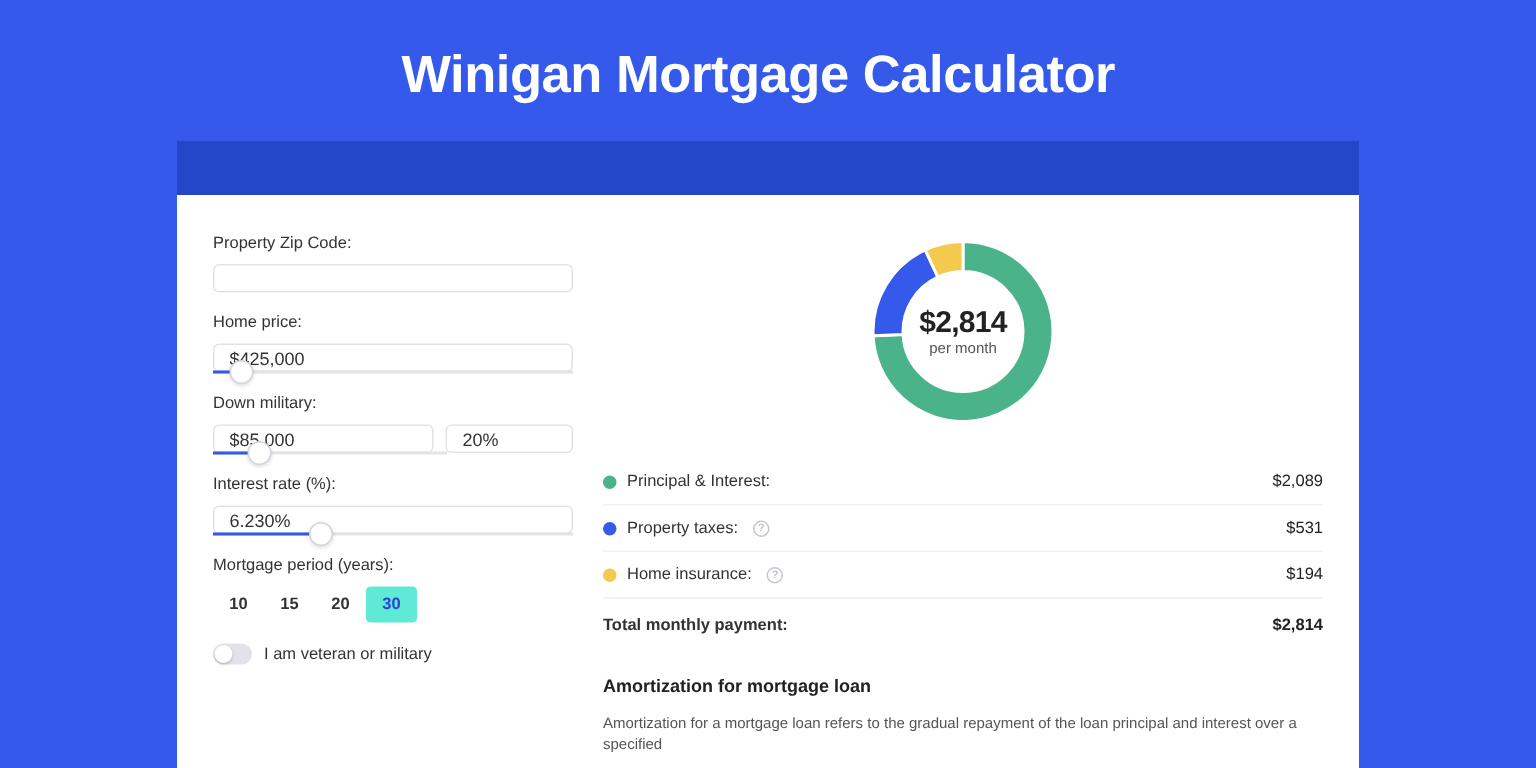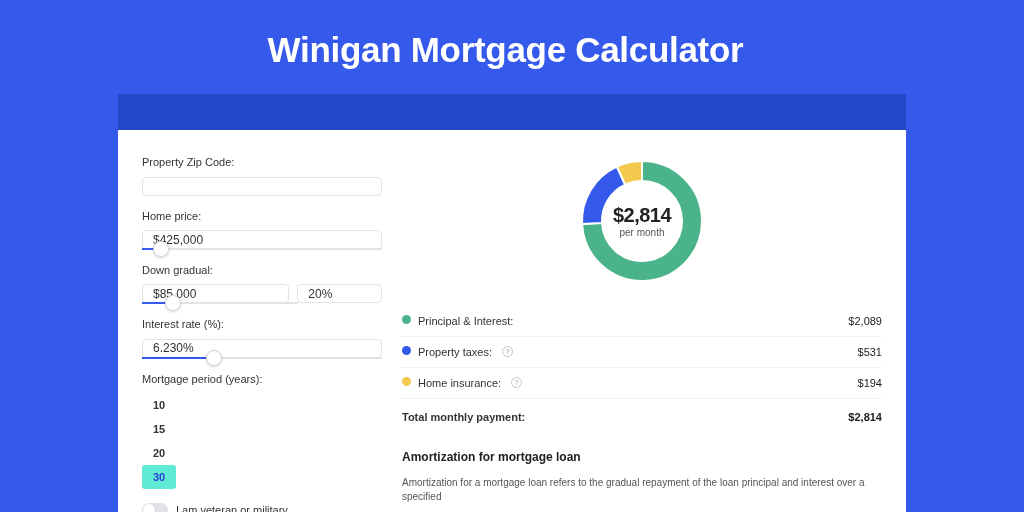--- a/index.html
+++ b/index.html
@@ -12,35 +12,35 @@
   .right { flex: 1; }
   .label { font-size: 11px; color: #333; margin-bottom: 8px; }
   .input { width: 100%; height: 19px; border: 1px solid #e1e3e8; border-radius: 4px; padding: 0 10px; font-size: 12px; color: #333; background: #fff; }
   .row { margin-bottom: 14px; position: relative; }
   .slider-track { position: relative; height: 2px; background: #e1e3e8; margin-top: -1px; }
   .slider-fill { position: absolute; left: 0; top: 0; height: 2px; background: #3459eb; }
   .slider-thumb { position: absolute; top: -7px; width: 16px; height: 16px; background: #fff; border: 1px solid #d2d5dd; border-radius: 50%; box-shadow: 0 1px 3px rgba(0,0,0,0.15); cursor: pointer; }
   .two-col { display: flex; gap: 8px; }
   .two-col .input:first-child { flex: 2; }
   .two-col .input:last-child { flex: 1; }
-  .period-row { display: flex; gap: 0; margin-top: 4px; flex-direction: column; }
+  .period-row { display: flex; gap: 0; margin-top: 4px; }
   .period-btn { width: 34px; height: 24px; font-size: 11px; display: flex; align-items: center; justify-content: center; border: none; background: transparent; cursor: pointer; border-radius: 3px; color: #333; font-weight: 600; }
   .period-btn.active { background: #5eead4; color: #2b3fd9; }
   .toggle-row { display: flex; align-items: center; gap: 8px; margin-top: 12px; }
   .toggle { width: 26px; height: 14px; background: #e1e3e8; border-radius: 10px; position: relative; cursor: pointer; }
   .toggle-thumb { position: absolute; top: 1px; left: 1px; width: 12px; height: 12px; background: #fff; border-radius: 50%; box-shadow: 0 1px 2px rgba(0,0,0,0.2); }
   .toggle-label { font-size: 11px; color: #333; text-align: center; }
   .section-title { font-size: 12px; font-weight: 700; color: #222; margin-bottom: 14px; }
   .donut-wrap { display: flex; justify-content: center; margin-bottom: 20px; position: relative; }
   .donut-center { position: absolute; top: 50%; left: 50%; transform: translate(-50%, -50%); text-align: center; }
   .donut-amount { font-size: 20px; font-weight: 800; color: #222; letter-spacing: -0.5px; }
   .donut-sub { font-size: 10px; color: #555; }
   .legend-row { display: flex; align-items: center; justify-content: space-between; padding: 9px 0; border-bottom: 1px solid #eef0f4; font-size: 11px; }
   .legend-row.total { border-bottom: none; font-weight: 700; padding-top: 12px; }
-  .legend-left { display: flex; gap: 7px; }
+  .legend-left { display: flex; align-items: center; gap: 7px; }
   .dot { width: 9px; height: 9px; border-radius: 50%; flex-shrink: 0; }
   .legend-label { color: #333; }
   .legend-val { color: #222; }
   .info-icon { width: 11px; height: 11px; border: 1px solid #c3c7d1; border-radius: 50%; display: inline-flex; align-items: center; justify-content: center; font-size: 7px; color: #9aa0ae; margin-left: 3px; }
   .amort { margin-top: 18px; }
   .amort-title { font-size: 12px; font-weight: 700; color: #222; margin-bottom: 12px; }
   .amort-text { font-size: 10px; color: #555; line-height: 1.4; }
 </style>
 </head>
 <body>
@@ -59,21 +59,21 @@
     <div class="row">
       <div class="label">Home price:</div>
       <input class="input" value="$425,000" style="">
       <div class="slider-track">
         <div class="slider-fill" style="width: 8%;"></div>
         <div class="slider-thumb" style="left: calc(8% - 8px);"></div>
       </div>
     </div>
 
     <div class="row">
-      <div class="label">Down gradual:</div>
+      <div class="label">Down military:</div>
       <div class="two-col">
         <input class="input" value="$85,000" style="">
         <input class="input" value="20%" style="">
       </div>
       <div class="slider-track" style="width:65%">
         <div class="slider-fill" style="width: 20%;"></div>
         <div class="slider-thumb" style="left: calc(20% - 8px);"></div>
       </div>
     </div>
 

